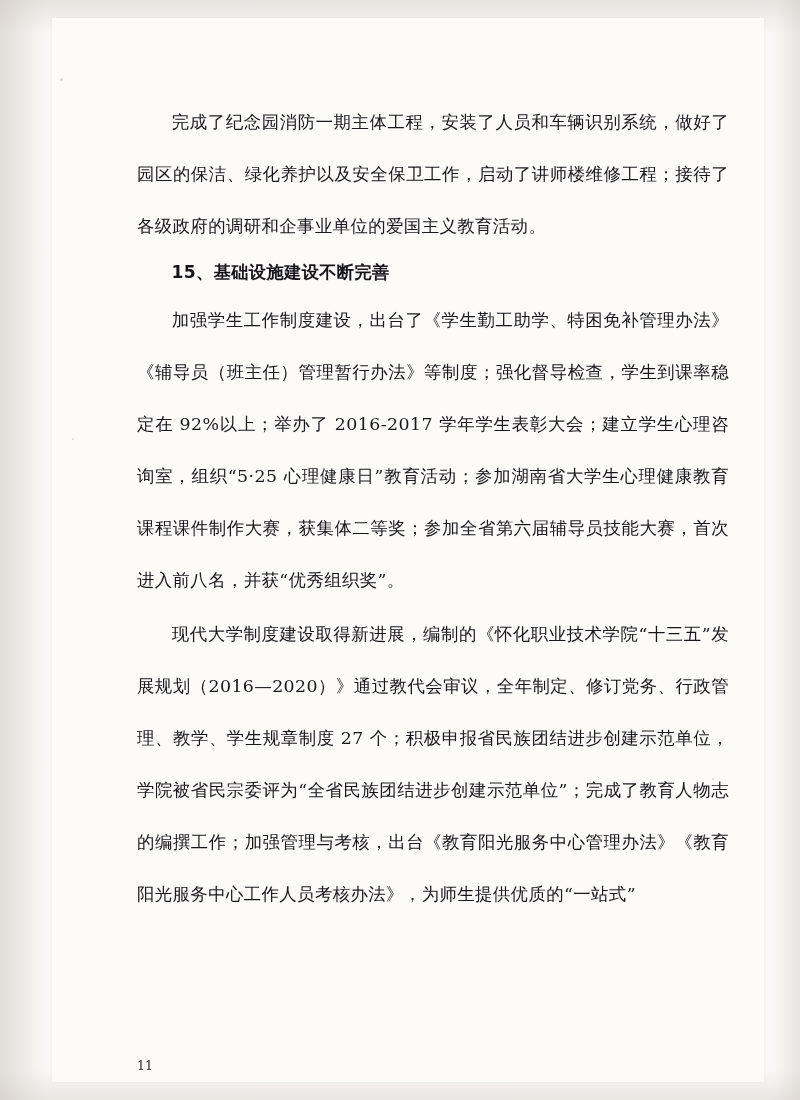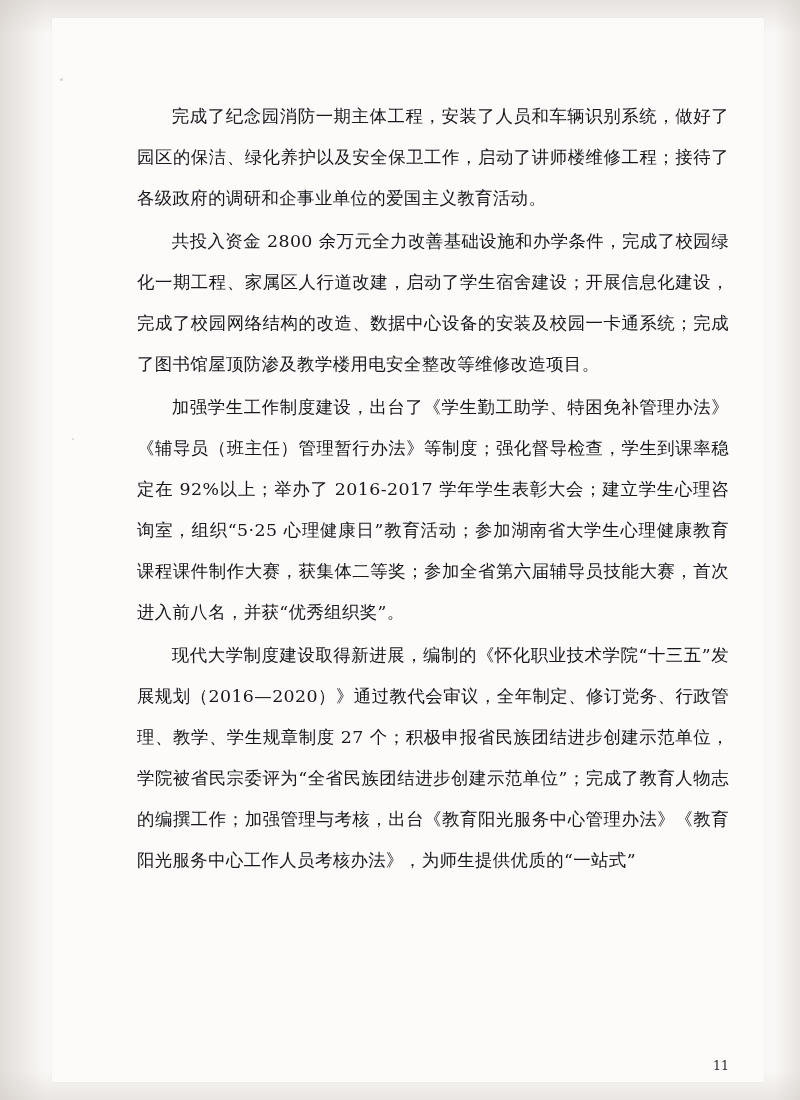--- a/index.html
+++ b/index.html
@@ -43,21 +43,21 @@
   .content {
     position: absolute;
     left: 85px;
     top: 78px;
     width: 592px;
   }
   p.para {
     margin: 0 0 2px 0;
     font-family: "DejaVu Serif", serif;
     font-size: 17.4px;
-    line-height: 41px;
+    line-height: 52px;
     color: #17171c;
     text-align: justify;
     text-justify: inter-ideograph;
     text-indent: 2em;
     letter-spacing: 0.4px;
     word-break: break-all;
   }
   p.heading {
     margin: 0 0 2px 0;
     font-family: "DejaVu Sans", sans-serif;
@@ -66,21 +66,21 @@
     color: #15151a;
     text-indent: 2em;
     font-weight: 600;
     letter-spacing: 0.4px;
   }
   .pagenum {
     position: absolute;
     left: 0;
     top: 962px;
     width: 592px;
-    text-align: right;
+    text-align: left;
     font-family: "DejaVu Serif", serif;
     font-size: 12.5px;
     color: #2a2a30;
   }
   
   .speckle {
     position: absolute;
     background: rgba(150,145,140,0.35);
     border-radius: 50%;
     pointer-events: none;
@@ -93,22 +93,22 @@
   <div id="sheet">
 
     <div class="speckle" style="left:8px; top:60px; width:3px; height:3px;"></div>
     <div class="speckle" style="left:20px; top:420px; width:2px; height:2px;"></div>
     <div class="speckle" style="left:660px; top:760px; width:2px; height:2px;"></div>
 
     <div class="content">
 
       <p class="para">完成了纪念园消防一期主体工程，安装了人员和车辆识别系统，做好了园区的保洁、绿化养护以及安全保卫工作，启动了讲师楼维修工程；接待了各级政府的调研和企事业单位的爱国主义教育活动。</p>
 
+      <p class="heading">15、基础设施建设不断完善</p>
 
-      <p class="para">共投入资金 2800 余万元全力改善基础设施和办学条件，完成了校园绿化一期工程、家属区人行道改建，启动了学生宿舍建设；开展信息化建设，完成了校园网络结构的改造、数据中心设备的安装及校园一卡通系统；完成了图书馆屋顶防渗及教学楼用电安全整改等维修改造项目。</p>
 
 
       <p class="para">加强学生工作制度建设，出台了《学生勤工助学、特困免补管理办法》《辅导员（班主任）管理暂行办法》等制度；强化督导检查，学生到课率稳定在 92%以上；举办了 2016-2017 学年学生表彰大会；建立学生心理咨询室，组织“5·25 心理健康日”教育活动；参加湖南省大学生心理健康教育课程课件制作大赛，获集体二等奖；参加全省第六届辅导员技能大赛，首次进入前八名，并获“优秀组织奖”。</p>
 
 
       <p class="para">现代大学制度建设取得新进展，编制的《怀化职业技术学院“十三五”发展规划（2016—2020）》通过教代会审议，全年制定、修订党务、行政管理、教学、学生规章制度 27 个；积极申报省民族团结进步创建示范单位，学院被省民宗委评为“全省民族团结进步创建示范单位”；完成了教育人物志的编撰工作；加强管理与考核，出台《教育阳光服务中心管理办法》《教育阳光服务中心工作人员考核办法》，为师生提供优质的“一站式”</p>
 
       <div class="pagenum">11</div>
     </div>
   </div>

